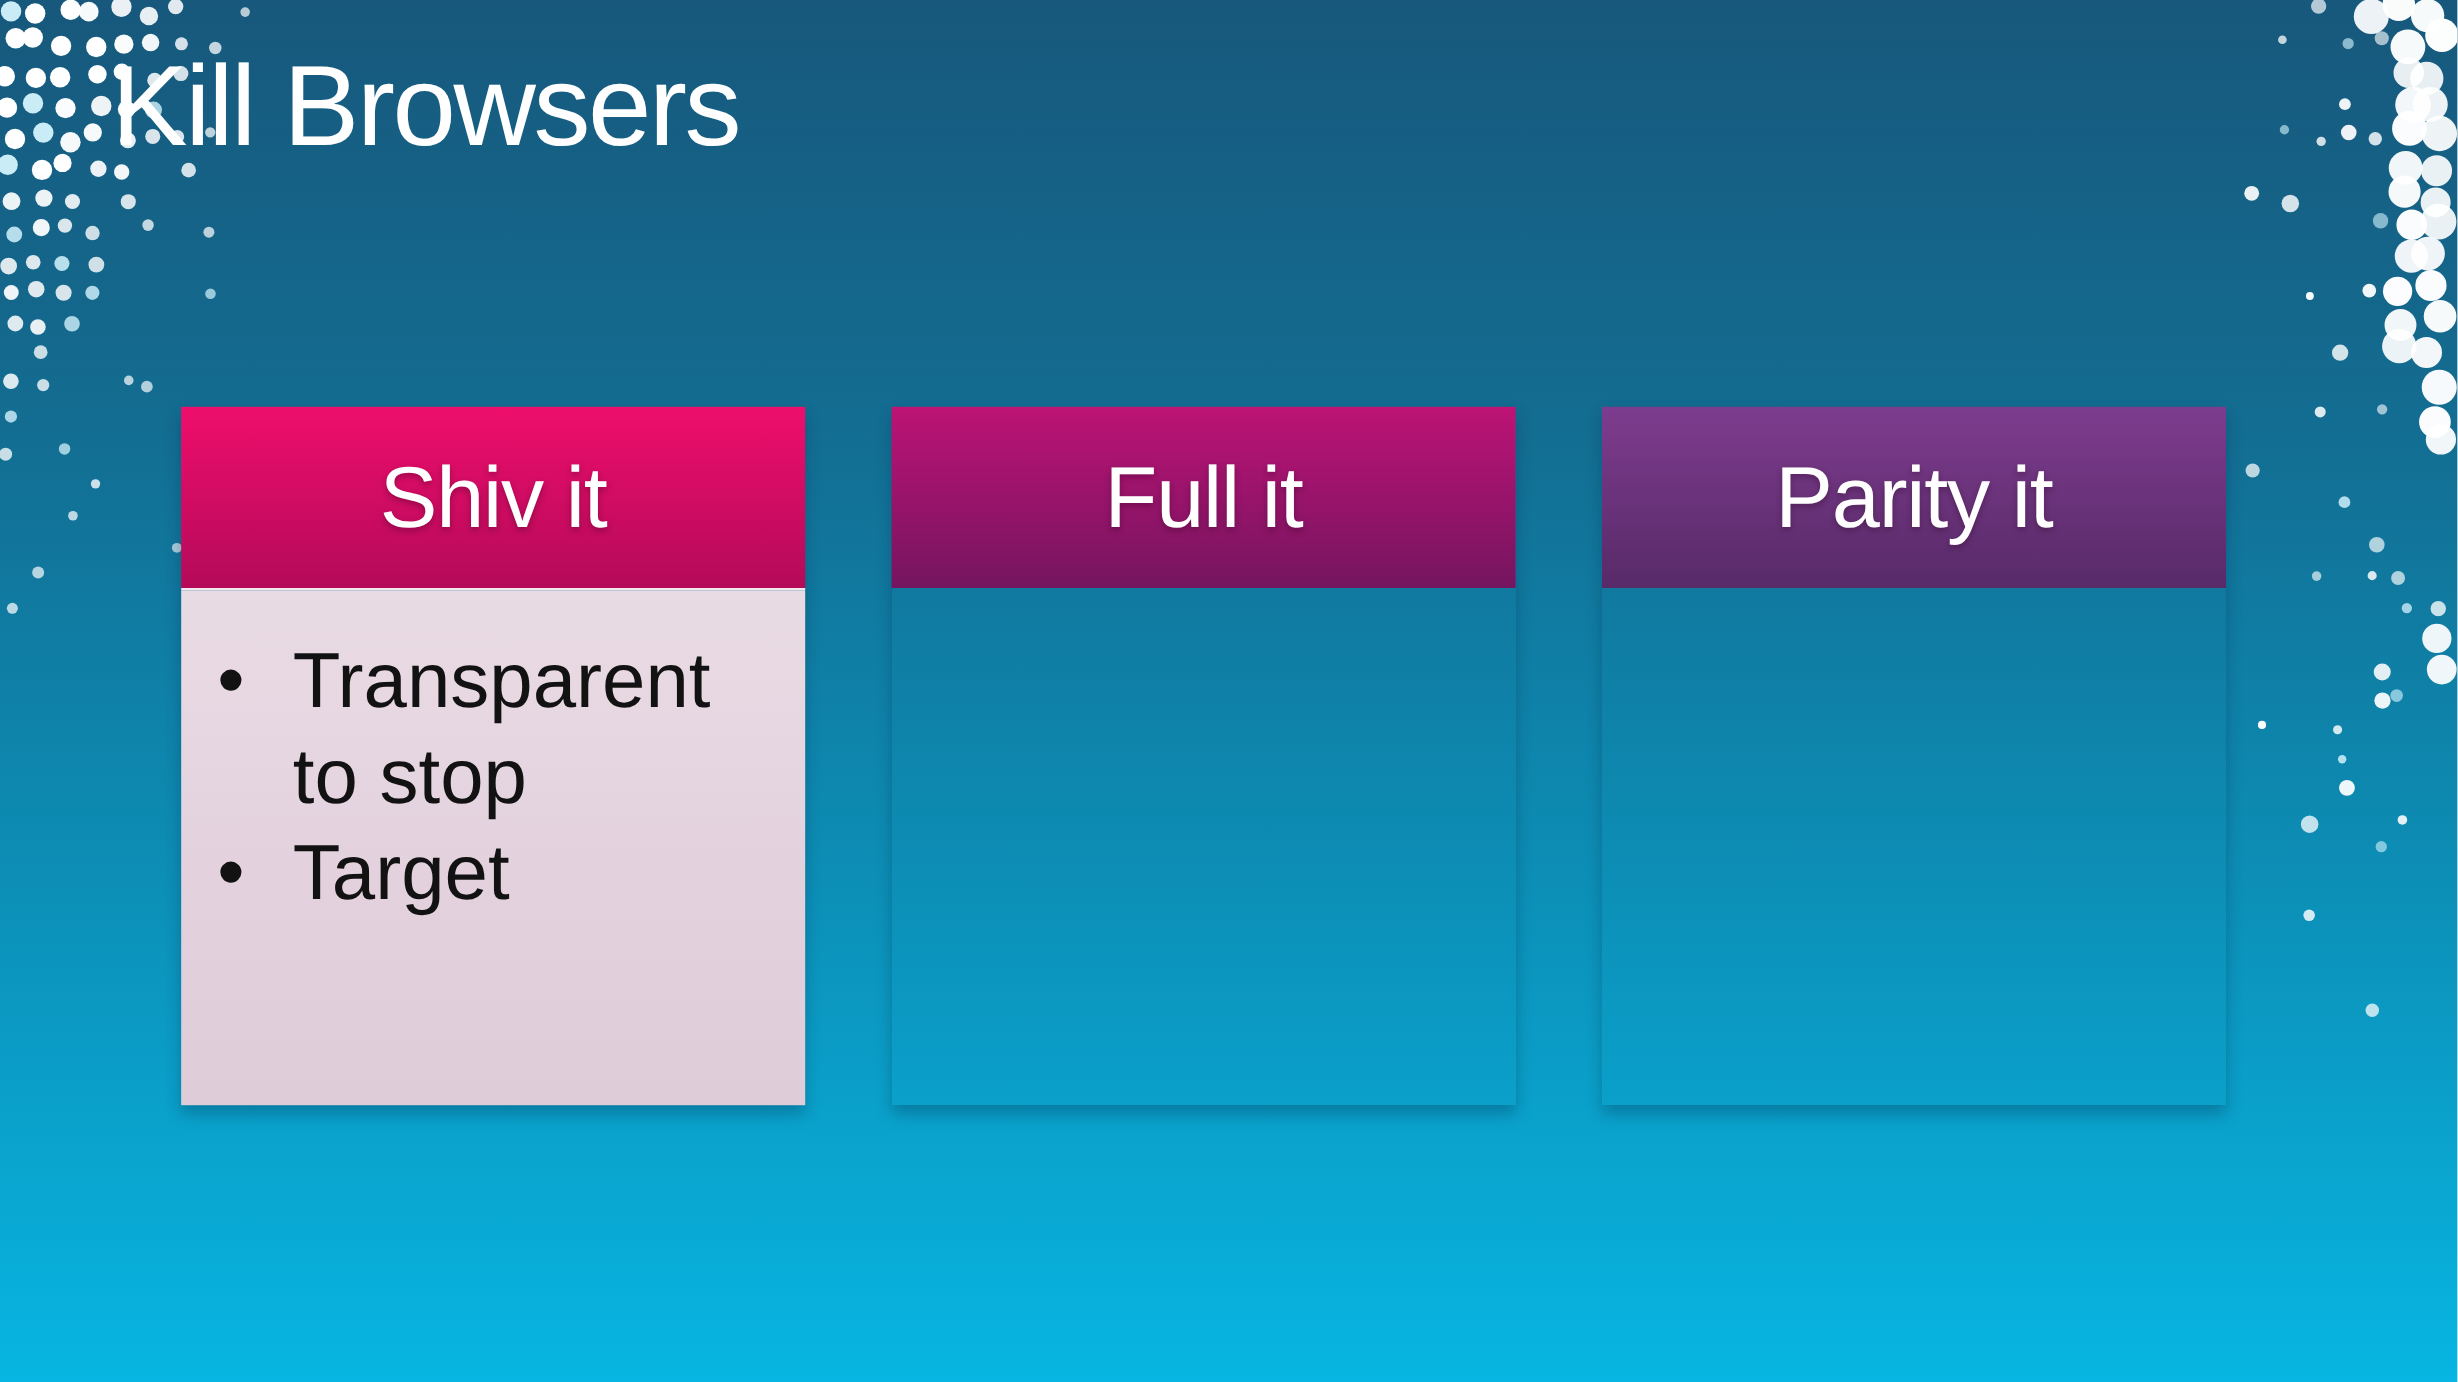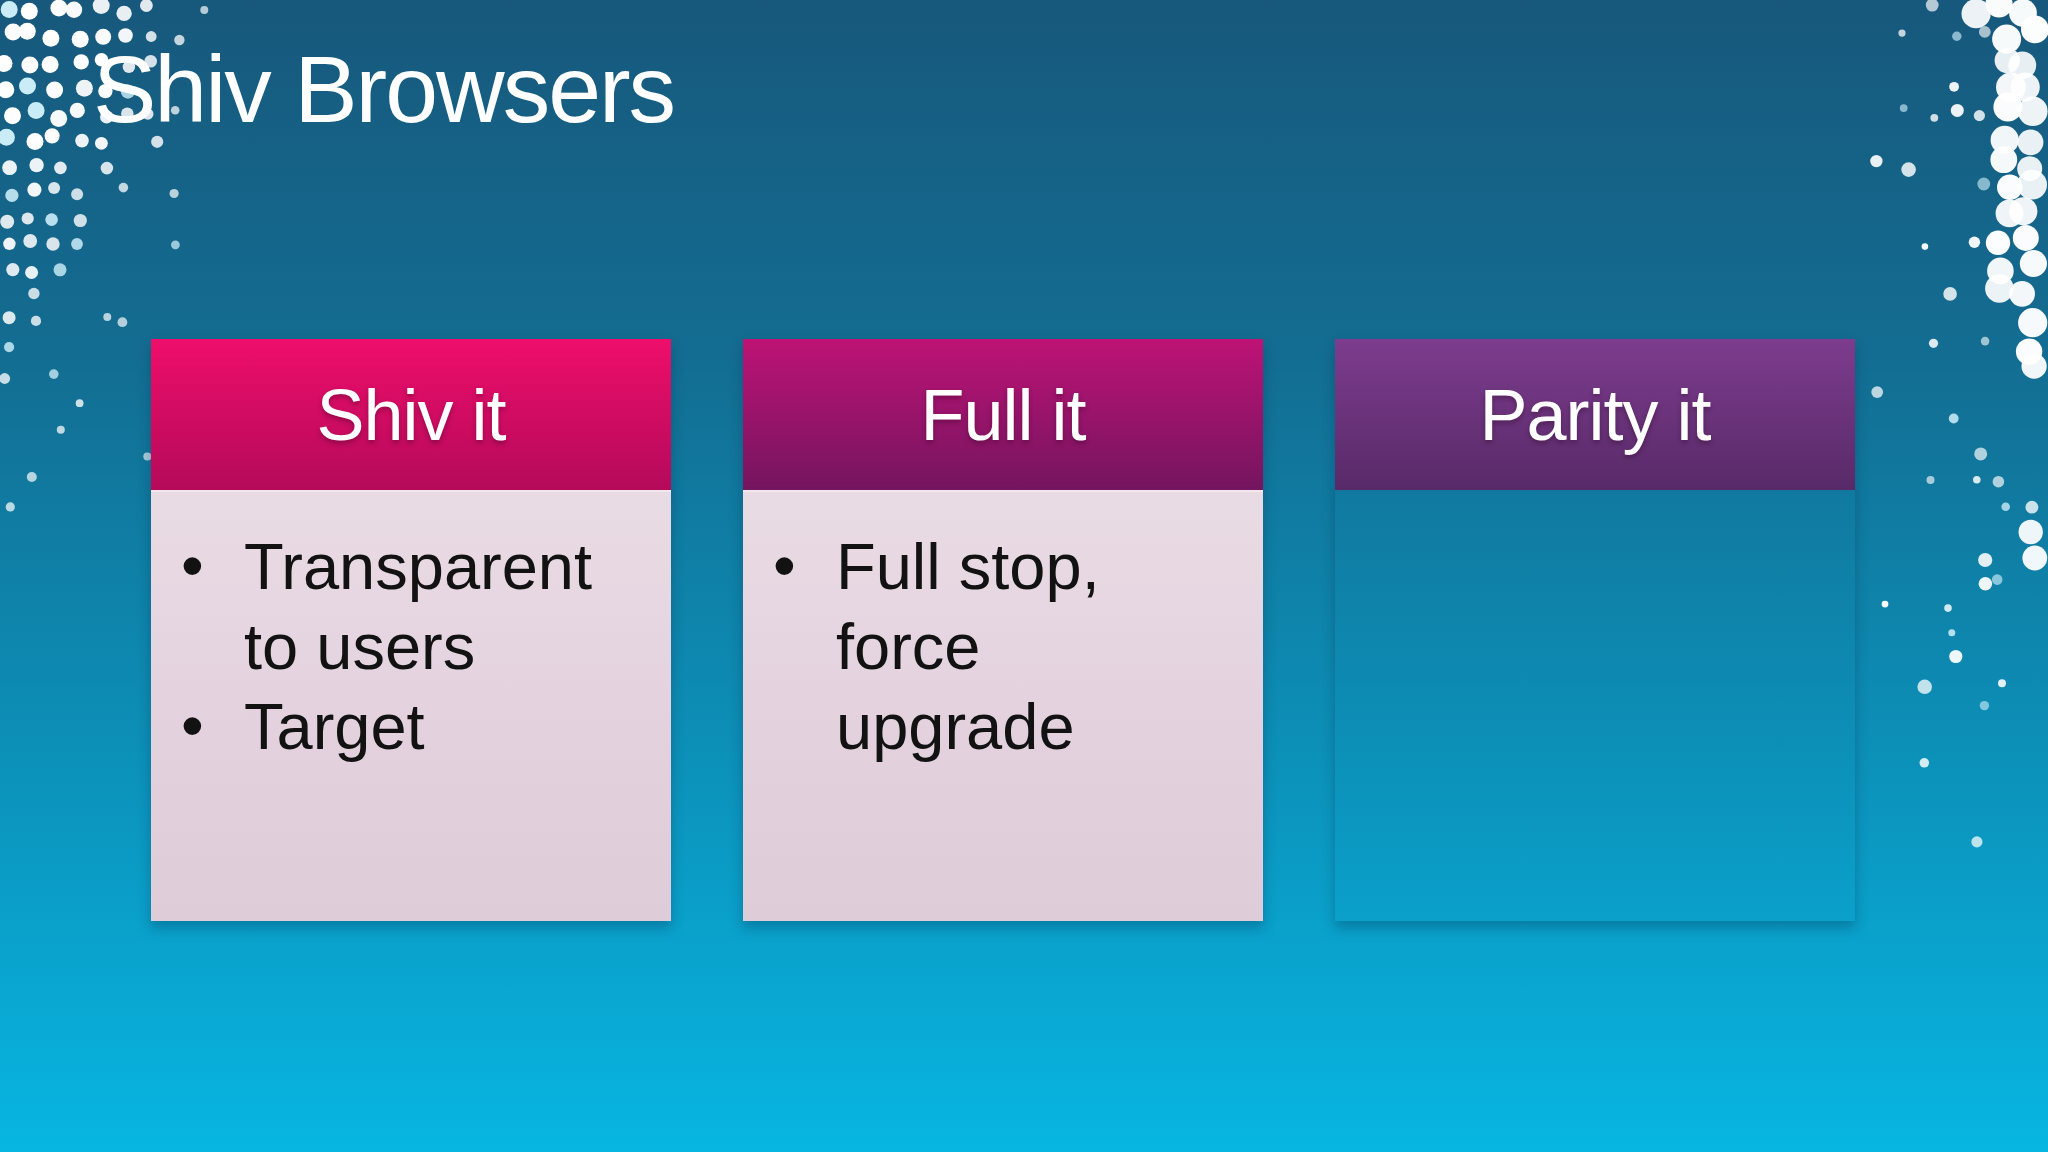--- a/index.html
+++ b/index.html
@@ -203,45 +203,40 @@
       <circle cx="100.0" cy="608.1" r="3.8" fill="#ffffff" fill-opacity="0.82"></circle>
       <circle cx="103.8" cy="632.7" r="3.5" fill="#c9ecf7" fill-opacity="0.89"></circle>
       <circle cx="107.8" cy="656.5" r="6.6" fill="#ffffff" fill-opacity="0.93"></circle>
       <circle cx="76.7" cy="686.8" r="7.3" fill="#ffffff" fill-opacity="0.75"></circle>
       <circle cx="154.0" cy="683.3" r="4.0" fill="#ffffff" fill-opacity="0.88"></circle>
       <circle cx="136.4" cy="705.6" r="4.7" fill="#c9ecf7" fill-opacity="0.63"></circle>
       <circle cx="76.3" cy="762.8" r="4.8" fill="#ffffff" fill-opacity="0.82"></circle>
       <circle cx="128.9" cy="841.9" r="5.6" fill="#ffffff" fill-opacity="0.73"></circle>
     </svg>
 
-  <h1 class="title">Shiv Browsers</h1>
+  <h1 class="title">Kill Browsers</h1>
 
   <div class="cards">
 
     <section class="card">
       <header class="card-header" style="background: linear-gradient(rgb(238, 14, 107), rgb(180, 10, 90));">
         <span>Shiv it</span>
       </header>
       <div class="card-body">
         <ul>
-          <li>Transparent to users</li>
+          <li>Transparent to stop</li>
           <li>Target</li>
         </ul>
       </div>
     </section>
 
     <section class="card">
       <header class="card-header" style="background: linear-gradient(rgb(189, 19, 117), rgb(116, 21, 96));">
         <span>Full it</span>
       </header>
-      <div class="card-body">
-        <ul>
-          <li>Full stop, force upgrade</li>
-        </ul>
-      </div>
     </section>
 
     <section class="card">
       <header class="card-header" style="background: linear-gradient(rgb(125, 60, 142), rgb(88, 42, 104));">
         <span>Parity it</span>
       </header>
     </section>
 
   </div>
 </div>

